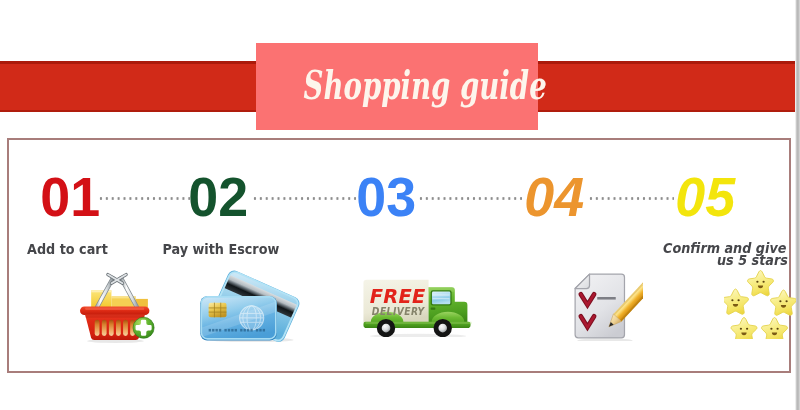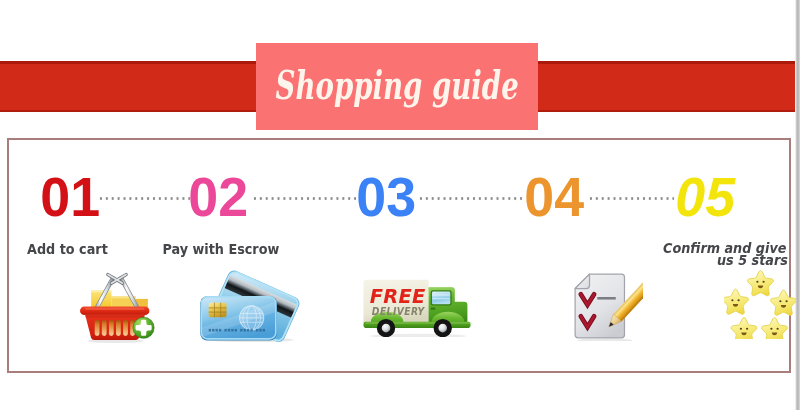--- a/index.html
+++ b/index.html
@@ -5,21 +5,21 @@
   html,body{margin:0;padding:0;}
   body{width:800px;height:410px;background:#ffffff;font-family:"Liberation Sans",sans-serif;overflow:hidden;}
   .page{position:relative;width:800px;height:410px;background:#fff;}
 
   
   .red-band{position:absolute;left:0;top:61px;width:796px;height:51px;background:#d12a18;}
   .red-band::before{content:"";position:absolute;left:0;top:0;width:100%;height:3px;background:#ab1a0b;}
   .red-band::after{content:"";position:absolute;left:0;bottom:0;width:100%;height:2px;background:#b01d0d;}
   .title-box{position:absolute;left:256px;top:43px;width:282px;height:87px;background:#fb7272;}
   .title-text{position:absolute;left:0;top:0;width:282px;height:87px;
-    display:flex;align-items:center;justify-content:center;white-space:nowrap;
+    display:flex;align-items:center;justify-content:flex-start;white-space:nowrap;
     color:#fdf5ec;font-family:"DejaVu Serif",serif;font-weight:bold;font-style:italic;
     font-size:38.4px;line-height:1;}
   .title-text span{display:inline-block;transform:scaleX(0.719);transform-origin:center center;}
 
   
   .right-edge{position:absolute;right:0;top:0;width:5px;height:410px;
     background:linear-gradient(to right, #ffffff 0%, #c0c0c0 35%, #b4b4b4 60%, #dcdcdc 100%);}
   .frame{position:absolute;left:7px;top:138px;width:784px;height:235px;border:2px solid #a87d7b;box-sizing:border-box;}
   .cols{position:absolute;left:0;top:0;width:800px;height:327px;}
   .col{position:absolute;top:169px;height:204px;width:170px;}
@@ -132,21 +132,21 @@
           </g>
 
           <circle cx="127.5" cy="112" r="20.8" fill="url(#bkGrn)"></circle>
           <circle cx="127.5" cy="112" r="20.8" fill="none" stroke="#2a7714" stroke-width="1.2"></circle>
           <path d="M122.2 98.6 q0 -2.6 2.6 -2.6 h5.4 q2.6 0 2.6 2.6 v4.2 q0 3.8 3.8 3.8 h4.2 q2.6 0 2.6 2.6 v5.4 q0 2.6 -2.6 2.6 h-4.2 q-3.8 0 -3.8 3.8 v4.2 q0 2.6 -2.6 2.6 h-5.4 q-2.6 0 -2.6 -2.6 v-4.2 q0 -3.8 -3.8 -3.8 h-4.2 q-2.6 0 -2.6 -2.6 v-5.4 q0 -2.6 2.6 -2.6 h4.2 q3.8 0 3.8 -3.8 z" fill="#ffffff"></path>
         </svg>
       </div>
     </div>
 
     <div class="col" style="left:133px;">
-      <div class="num" style="color:#ec4899"><span>02</span></div>
+      <div class="num" style="color:#14532d"><span>02</span></div>
       <div class="lbl" style="left:3px"><span>Pay with Escrow</span></div>
       <div class="icon" style="margin-left:-2px;top:98px">
         <svg width="106" height="75" viewBox="0 0 202 143">
           <defs>
             <linearGradient id="cdBack" x1="0.1" y1="0" x2="0.55" y2="1">
               <stop offset="0" stop-color="#cfe9f7"></stop>
                 <stop offset="0.4" stop-color="#9cd2ec"></stop>
                 <stop offset="1" stop-color="#5eb0dc"></stop>
             </linearGradient>
             <linearGradient id="cdFront" x1="0.15" y1="0" x2="0.55" y2="1">
@@ -275,21 +275,21 @@
           <circle cx="51" cy="103" r="8.2" fill="url(#tkHub)"></circle>
           <circle cx="159" cy="103" r="17.5" fill="#141414"></circle>
           <circle cx="159" cy="103" r="8.2" fill="url(#tkHub)"></circle>
 
           <text x="20" y="55" font-family="'DejaVu Sans',sans-serif" font-weight="bold" font-style="italic" font-size="37" fill="#e2231a" letter-spacing="0.5">FREE</text>
           <text x="24" y="79" font-family="'DejaVu Sans Condensed','DejaVu Sans',sans-serif" font-weight="bold" font-style="italic" font-size="19.5" fill="#85836a" letter-spacing="0.8">DELIVERY</text>
         </svg>
       </div>
     </div>
 
-    <div class="col" style="left:469px;">
+    <div class="col" style="left:469px;font-style:italic;">
       <div class="num" style="color:#ec952e"><span>04</span></div>
       <div class="icon" style="margin-left:4px;top:102px">
         <svg width="72" height="70" viewBox="0 0 140 136">
           <defs>
             <linearGradient id="dcPaper" x1="0.1" y1="0" x2="0.7" y2="1">
               <stop offset="0" stop-color="#f2f2f4"></stop>
                 <stop offset="0.6" stop-color="#e2e3e7"></stop>
                 <stop offset="1" stop-color="#cbccd2"></stop>
             </linearGradient>
             <linearGradient id="dcFold" x1="0" y1="0" x2="1" y2="1">

